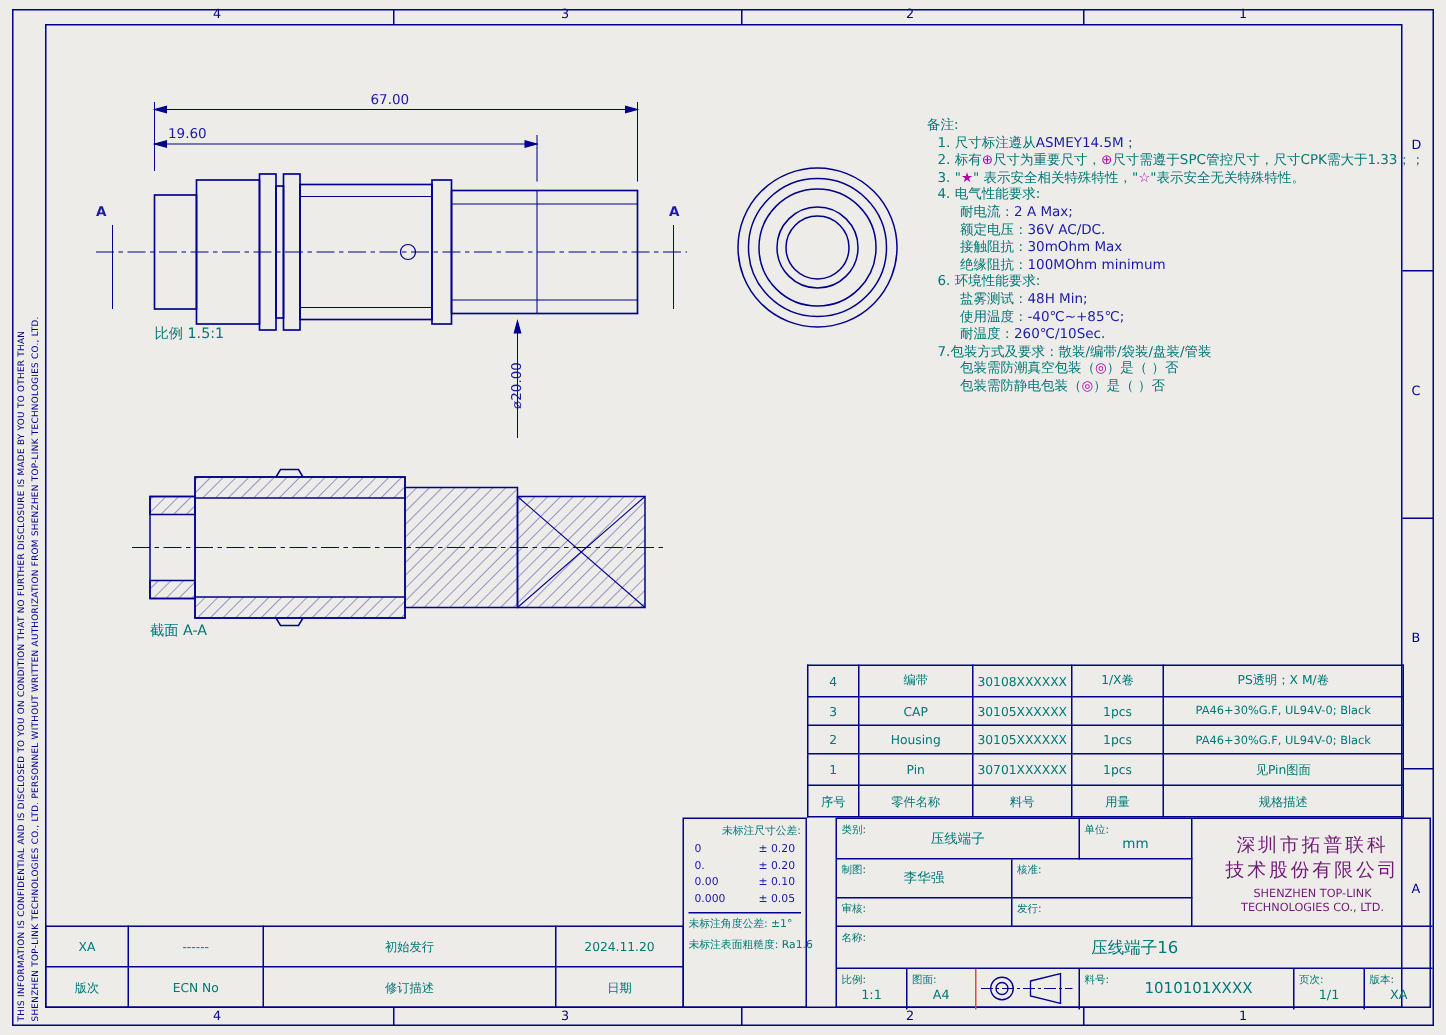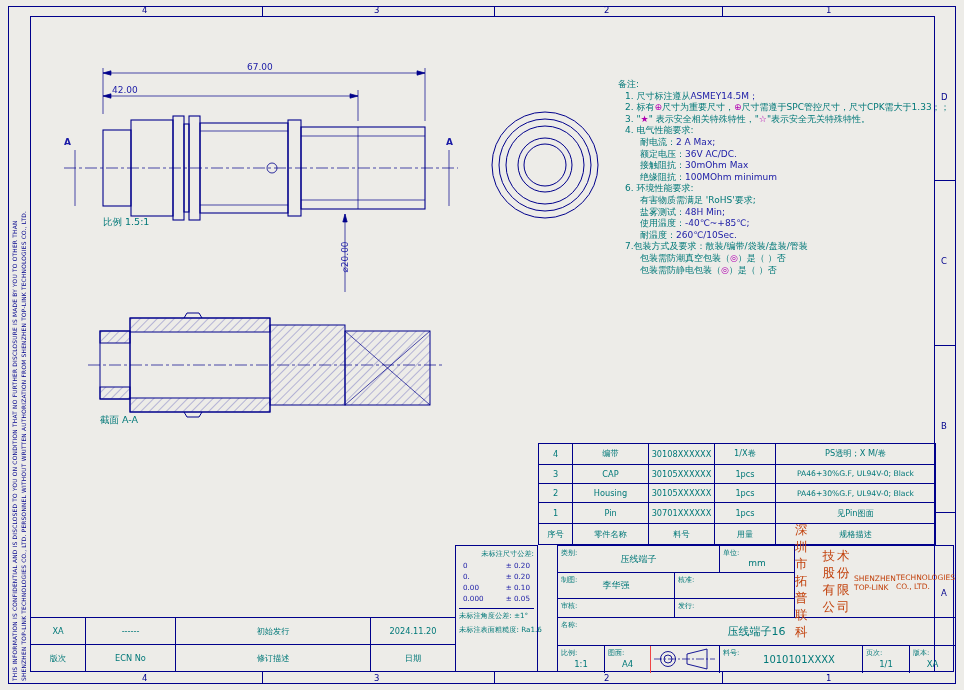--- a/index.html
+++ b/index.html
@@ -26,21 +26,21 @@
   .bom-wrap { position:absolute; left:538px; top:443px; }
   .rev-wrap { position:absolute; left:30px; top:617px; }
   .tb { position:absolute; left:538px; top:545px; width:397px; height:127px; border:1px solid #00008b;margin-left:19px; }
   .tb .c { position:absolute; }
   .lbl { position:absolute; left:3px; top:2px; font-size:7px; color:#007878; white-space:nowrap; }
   .vc { width:100%; height:100%; display:flex; align-items:center; justify-content:center; font-size:9px; color:#007878; white-space:nowrap; }
   .tol { position:absolute; left:455px; top:545px; width:83px; height:127px; border:1px solid #00008b; font-size:7.2px; color:#007878; padding:2px 3px; }
   .tol .row { display:flex; justify-content:space-between; padding:0 4px; line-height:11px; color:#1a1aa6; }
   .tol .hdr { line-height:12px; white-space:nowrap;text-align:right; }
   .tol .foot { border-top:1px solid #00008b; margin-top:4px; padding-top:2px; line-height:10px; white-space:nowrap; }
-  .company { display:flex; flex-direction:row; align-items:center; justify-content:center; height:100%; color:#c2410c; }
+  .company { display:flex; flex-direction:column; align-items:center; justify-content:center; height:100%; color:#701a75; }
   svg.overlay { position:absolute; left:0; top:0; pointer-events:none; }
 </style>
 </head>
 <body>
 
 <div class="page">
 
   <div class="frame outer"></div>
   <div class="frame inner"></div>
 
@@ -132,39 +132,38 @@
       <path d="M184 318 l3 -5 h12 l3 5"></path>
       <path d="M184 412 l3 5 h12 l3 -5"></path>
       <rect x="270" y="325" width="75" height="80" fill="url(#hatch)"></rect>
       <rect x="345" y="331" width="85" height="74" fill="url(#hatch)"></rect>
       <line x1="345" y1="331" x2="430" y2="405" stroke-width="0.7"></line>
       <line x1="345" y1="405" x2="430" y2="331" stroke-width="0.7"></line>
     </g>
   </svg>
 
   <span class="ovl" style="left:247px;top:62px">67.00</span>
-  <span class="ovl" style="left:112px;top:85px">42.00</span>
+  <span class="ovl" style="left:112px;top:85px">19.60</span>
   <span class="ovl rot90" style="left:320px;top:252px;width:50px">⌀20.00</span>
   <span class="ovl teal" style="left:103px;top:216px;font-size:9.5px">比例 1.5:1</span>
   <span class="ovl teal" style="left:100px;top:414px;font-size:9.5px">截面 A-A</span>
   <span class="ovl" style="left:64px;top:137px;font-weight:bold">A</span>
   <span class="ovl" style="left:446px;top:137px;font-weight:bold">A</span>
 
   <div class="notes">
     <div>备注:</div>
     <div class="ind1"><span>1. 尺寸标注遵从</span><span class="blu">ASMEY14.5M；</span></div>
     <div class="ind1"><span>2. 标有</span><span class="mag">⊕</span><span>尺寸为重要尺寸，</span><span class="mag">⊕</span><span>尺寸需遵于SPC管控尺寸，尺寸CPK需大于1.33；；</span></div>
     <div class="ind1"><span>3. "</span><span class="mag">★</span><span>" 表示安全相关特殊特性，"</span><span class="mag">☆</span><span>"表示安全无关特殊特性。</span></div>
     <div class="ind1">4. 电气性能要求:</div>
     <div class="ind2"><span>耐电流：</span><span class="blu">2 A Max;</span></div>
     <div class="ind2"><span>额定电压：</span><span class="blu">36V AC/DC.</span></div>
     <div class="ind2"><span>接触阻抗：</span><span class="blu">30mOhm Max</span></div>
     <div class="ind2"><span>绝缘阻抗：</span><span class="blu">100MOhm minimum</span></div>
     <div class="ind1">6. 环境性能要求:</div>
-    <div class="ind2">有害物质需满足 'RoHS'要求;</div>
     <div class="ind2"><span>盐雾测试：</span><span class="blu">48H Min;</span></div>
     <div class="ind2"><span>使用温度：</span><span class="blu">-40℃~+85℃;</span></div>
     <div class="ind2"><span>耐温度：</span><span class="blu">260℃/10Sec.</span></div>
     <div class="ind1">7.包装方式及要求：散装/编带/袋装/盘装/管装</div>
     <div class="ind2"><span>包装需防潮真空包装（</span><span class="mag">◎</span><span>）是（ ）否</span></div>
     <div class="ind2"><span>包装需防静电包装（</span><span class="mag">◎</span><span>）是（ ）否</span></div>
   </div>
 
   <div class="bom-wrap">
     <table class="grid" style="width:397px;height:102px">

